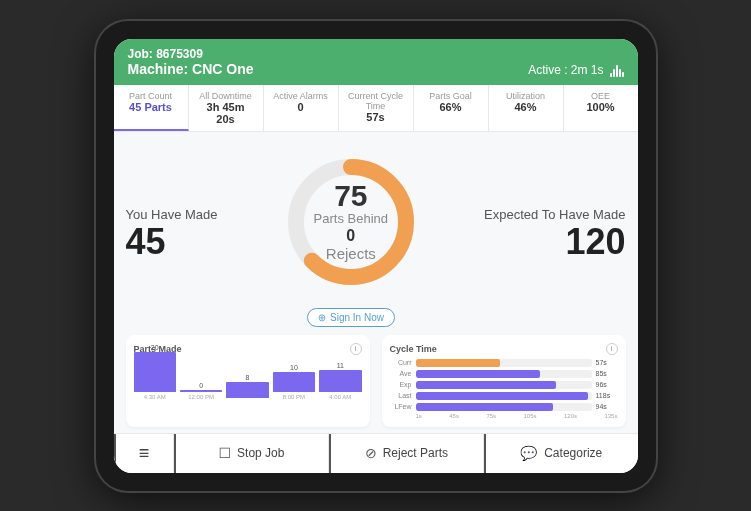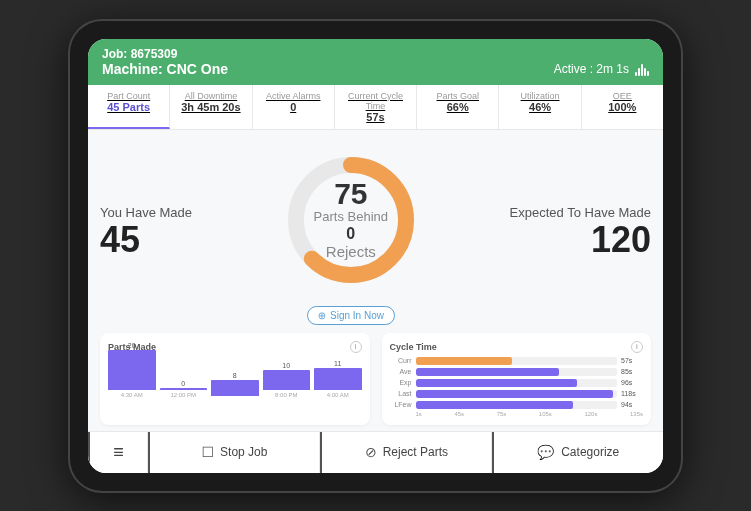--- a/index.html
+++ b/index.html
@@ -6,21 +6,21 @@
     body {
       background: #2a2a2a;
       display: flex;
       justify-content: center;
       align-items: center;
       height: 511px;
       width: 751px;
       font-family: -apple-system, BlinkMacSystemFont, 'Segoe UI', Arial, sans-serif;
     }
     .tablet {
-      width: 611px;
+      width: 560px;
       height: 470px;
       background: #1a1a1a;
       border-radius: 32px;
       padding: 18px;
       box-shadow: 0 0 0 2px #444, 0 8px 40px rgba(0,0,0,0.7);
       display: flex;
       flex-direction: column;
     }
     .screen {
       flex: 1;
@@ -36,21 +36,21 @@
       padding: 8px 14px;
       color: white;
     }
     .header-job {
       font-size: 12px;
       font-weight: 600;
     }
     .header-row {
       display: flex;
       justify-content: space-between;
-      align-items: center;
+      align-items: flex-end;
     }
     .header-machine {
       font-size: 14px;
       font-weight: 700;
     }
     .header-status {
       font-size: 12px;
       display: flex;
       align-items: center;
       gap: 6px;
@@ -70,21 +70,20 @@
     .stats-bar {
       display: flex;
       border-bottom: 1px solid #e8e8e8;
       background: #fff;
     }
     .stat-item {
       flex: 1;
       padding: 6px 8px;
       border-right: 1px solid #e8e8e8;
       text-align: center;
-      text-decoration: underline;
     }
     .stat-item:last-child { border-right: none; }
     .stat-item.active {
       border-bottom: 2px solid #7b68ee;
     }
     .stat-label {
       font-size: 9px;
       color: #999;
       display: block;
     }

